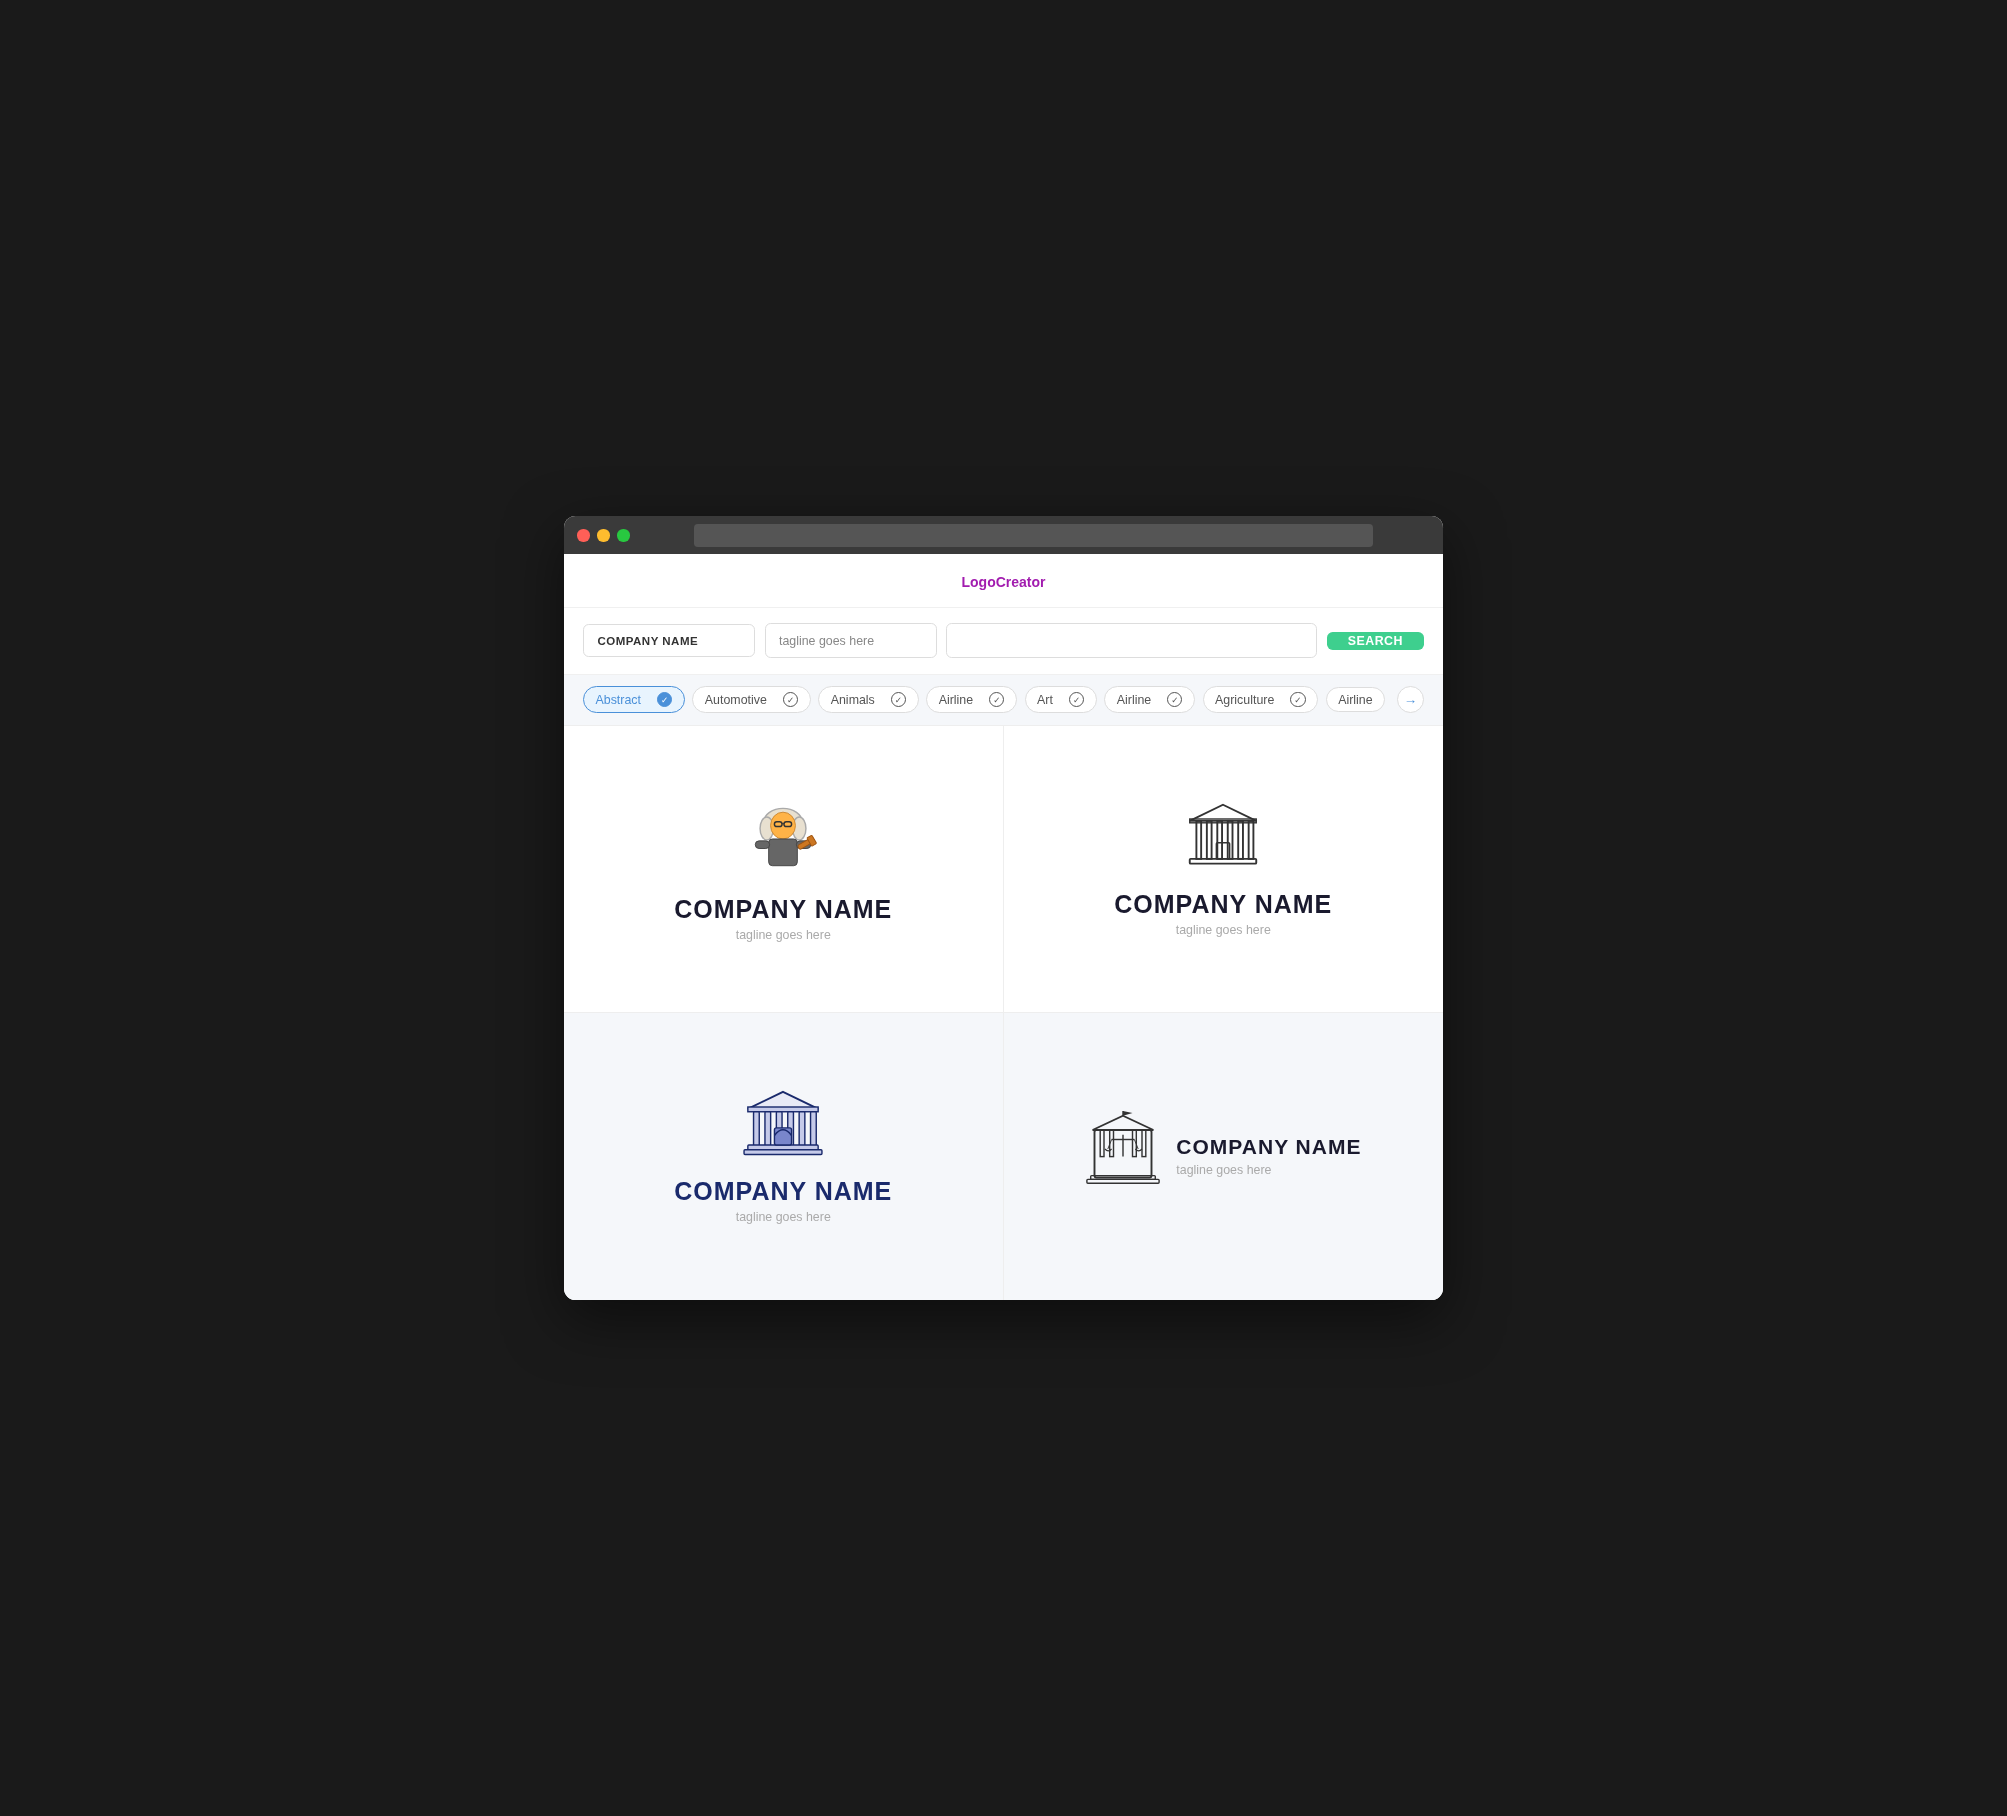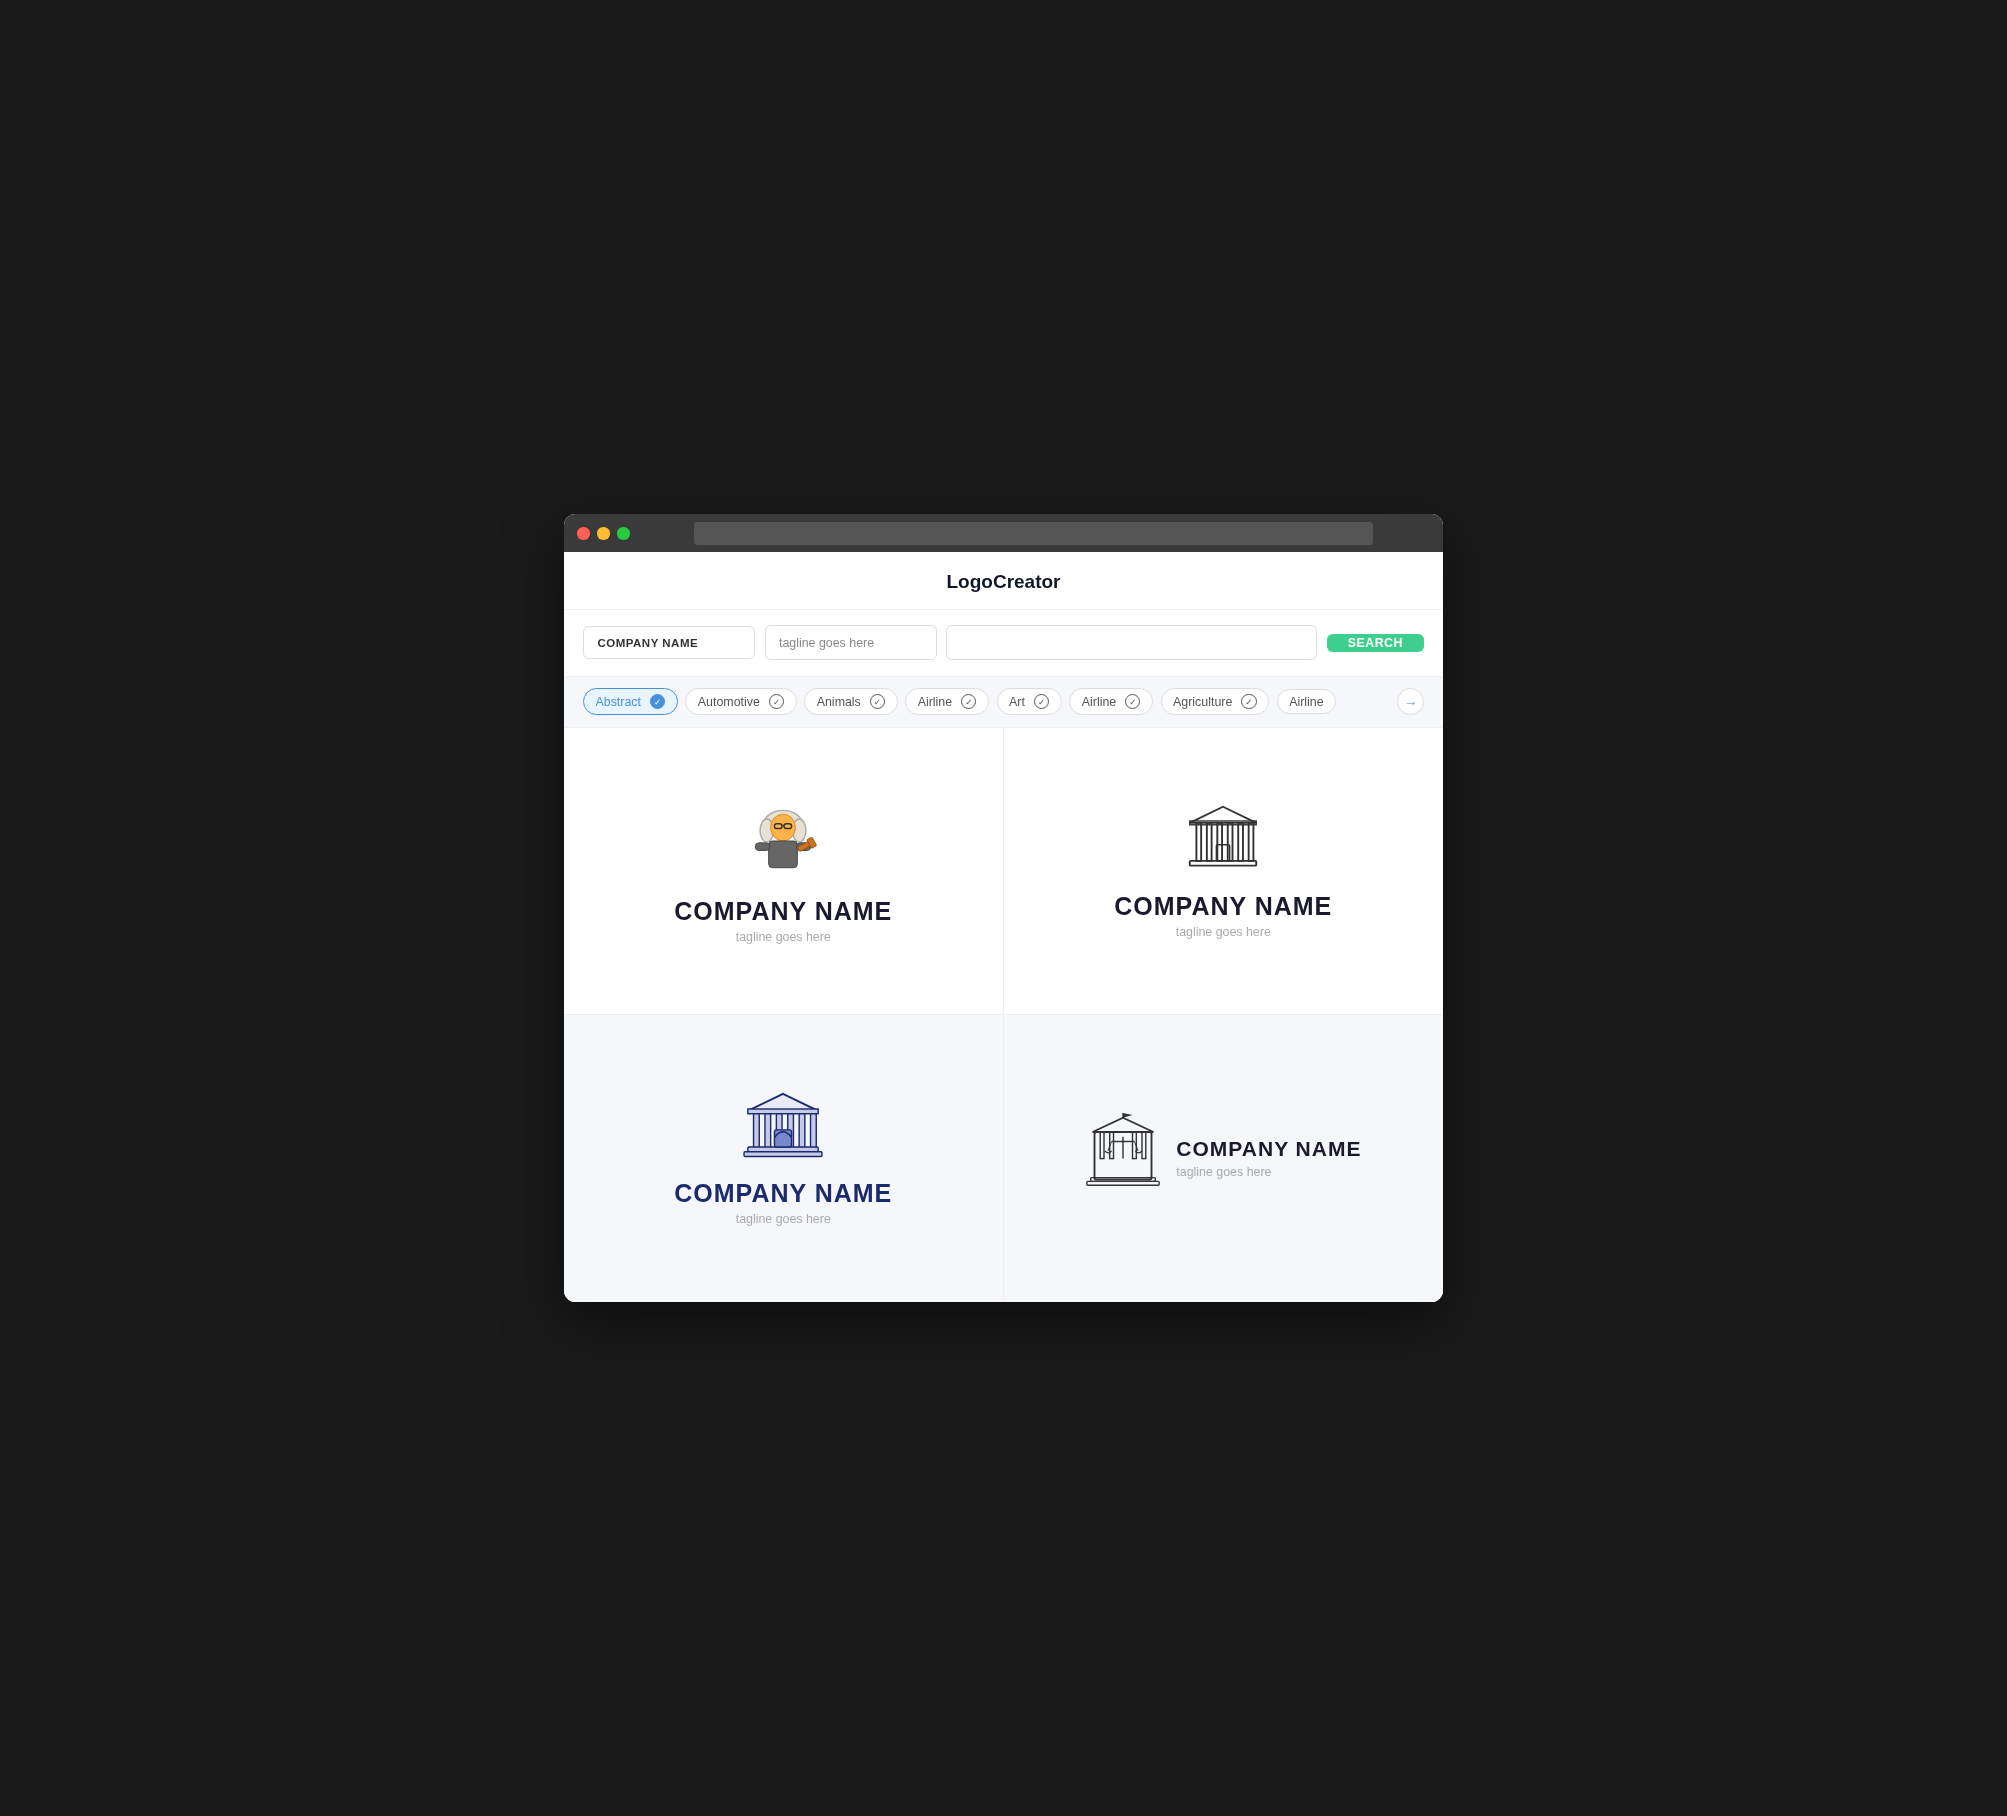--- a/index.html
+++ b/index.html
@@ -39,23 +39,23 @@
       background: #555;
       height: 23px;
       border-radius: 3.8px;
     }
     .app-header {
       text-align: center;
       padding: 19px 0 15.3px;
       border-bottom: 1px solid #f0f0f0;
     }
     .app-title {
-      font-size: 19px;
+      font-size: 14px;
       font-weight: 600;
-      color: #0f172a;
+      color: #a21caf;
       text-align: right;
     }
     .search-bar {
       display: flex;
       align-items: center;
       gap: 9.6px;
       padding: 15.3px 19px;
       border-bottom: 1px solid #f0f0f0;
     }
     .search-bar input {
@@ -97,21 +97,21 @@
       align-items: center;
       gap: 7.6px;
       padding: 11.5px 19px;
       background: #f5f7fa;
       border-bottom: 1px solid #eee;
       overflow: hidden;
     }
     .filter-chip {
       display: flex;
       align-items: center;
-      gap: 9px;
+      gap: 16px;
       padding: 4.8px 11.5px;
       border-radius: 19px;
       font-size: 12.4px;
       cursor: pointer;
       white-space: nowrap;
       border: 1.4px solid transparent;
       color: #555;
       background: #fff;
       border-color: #ddd;
     }

